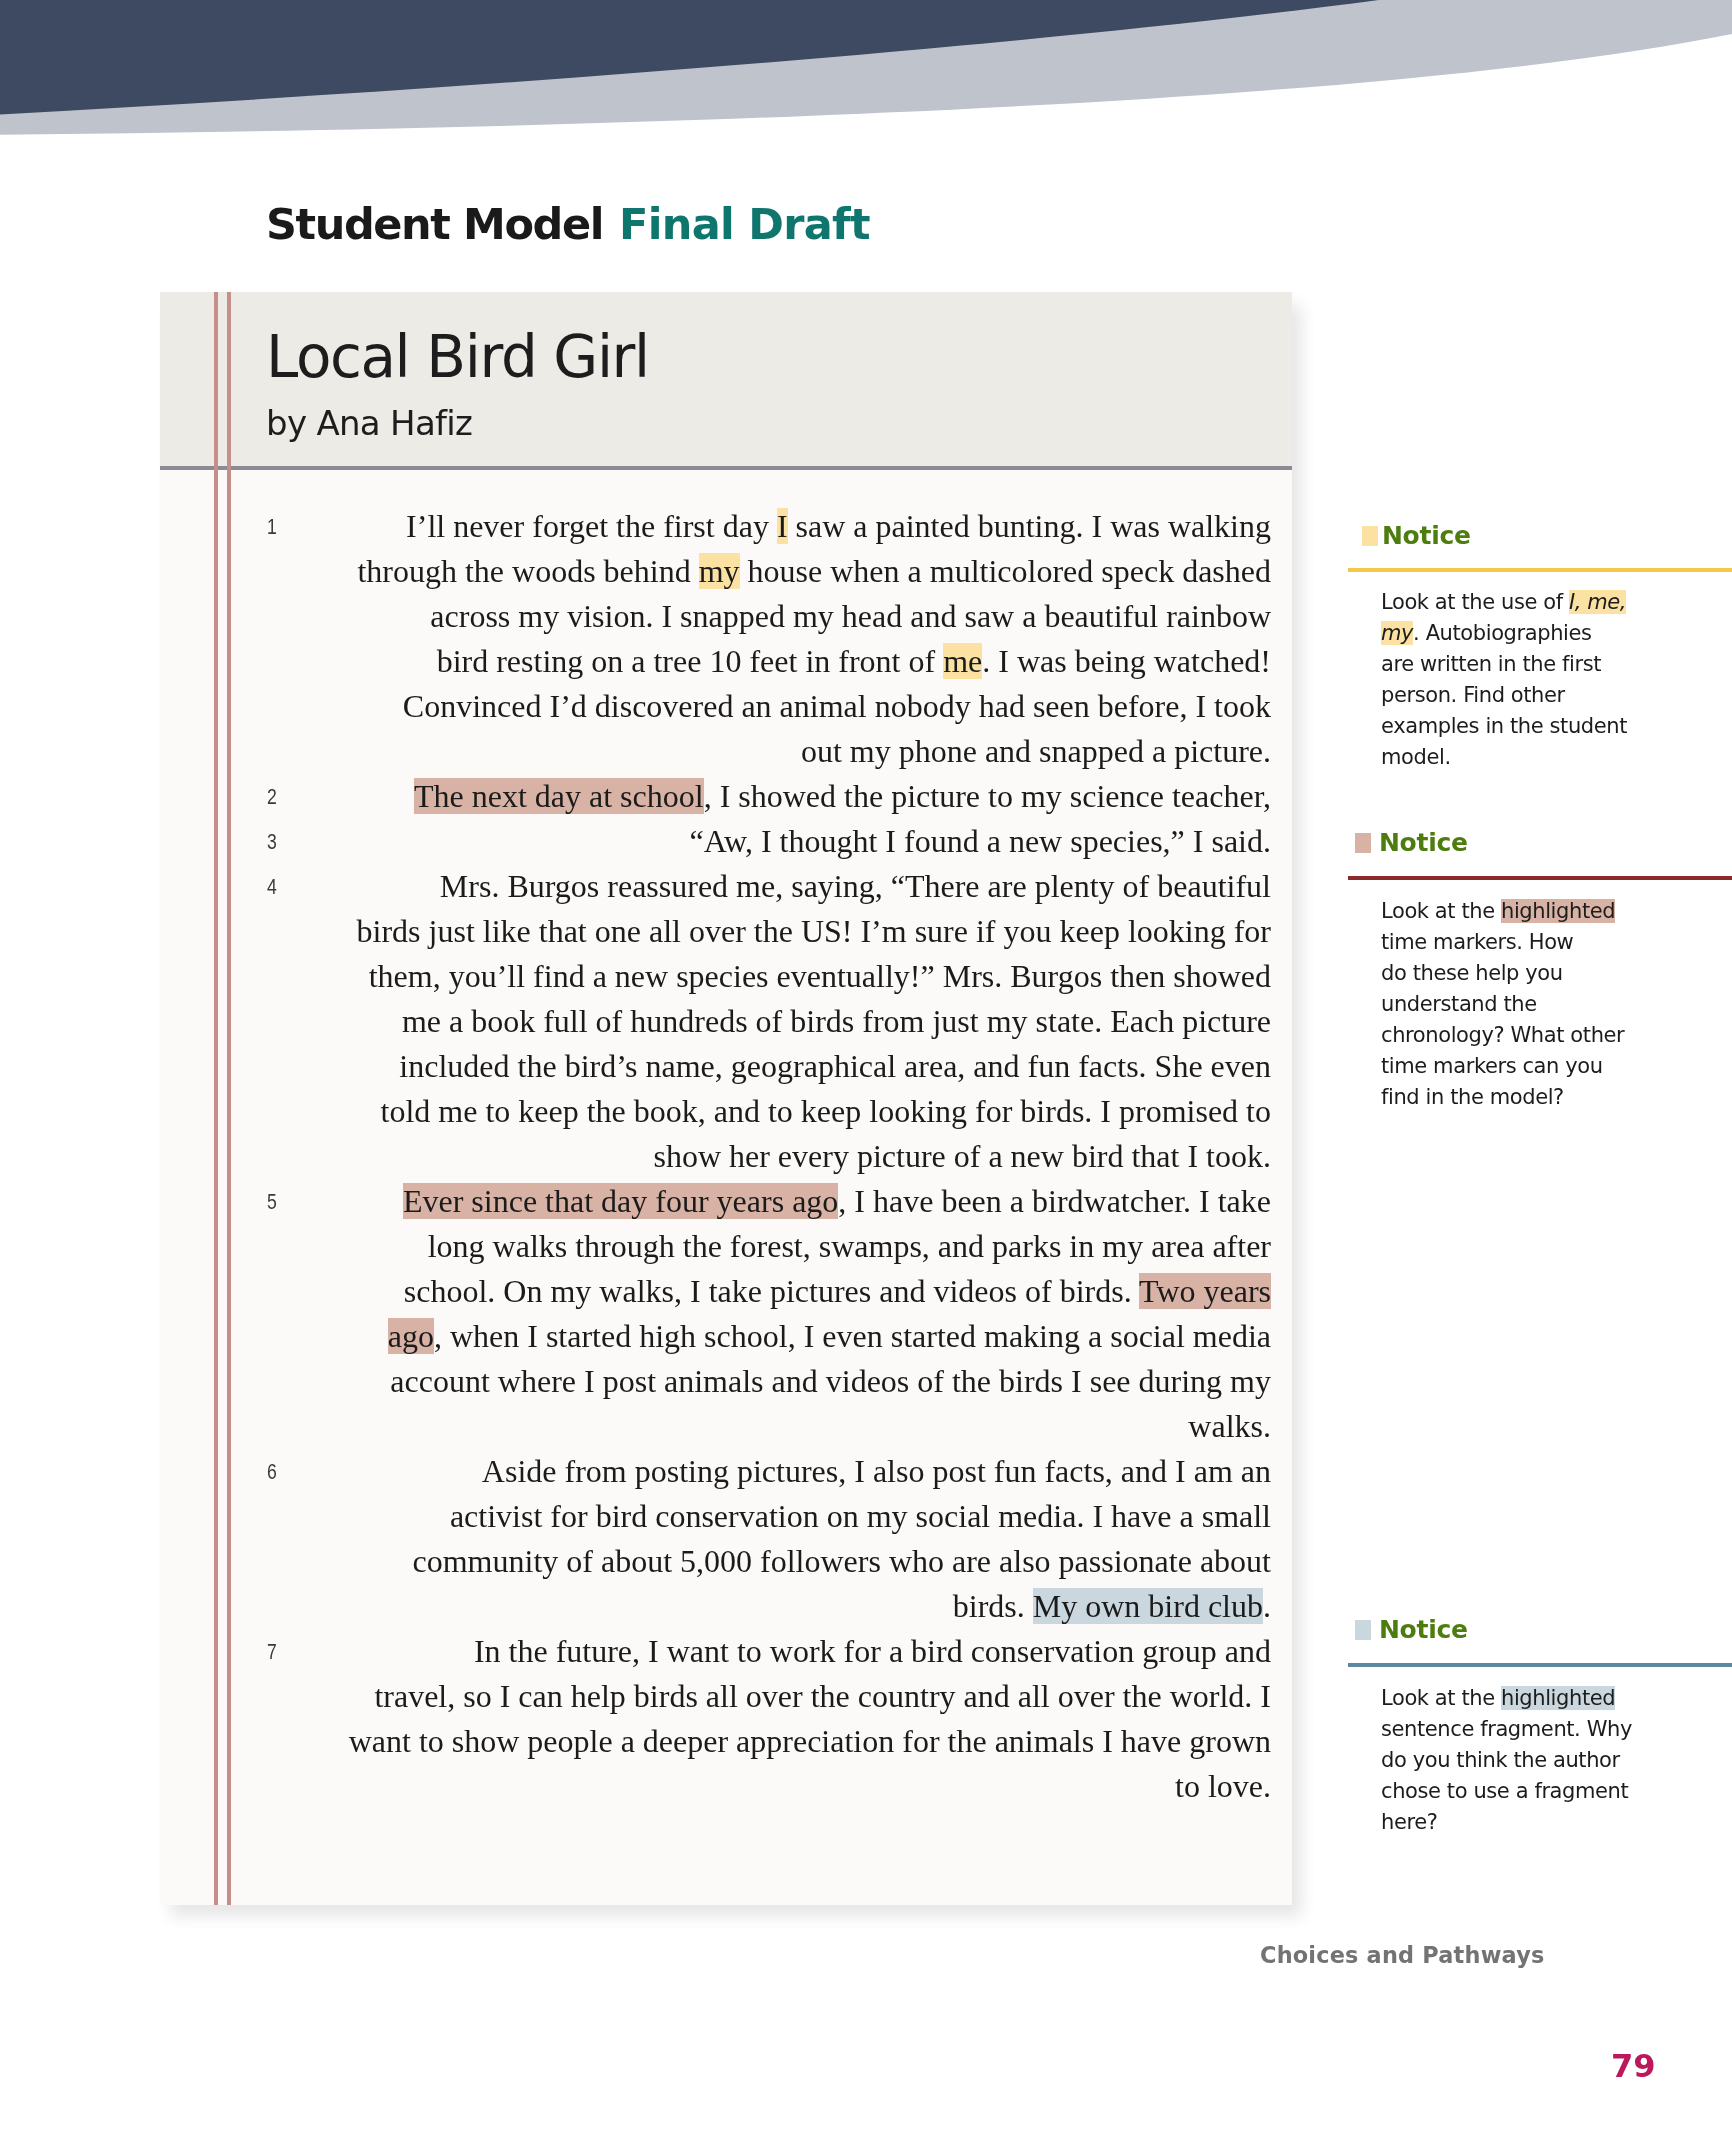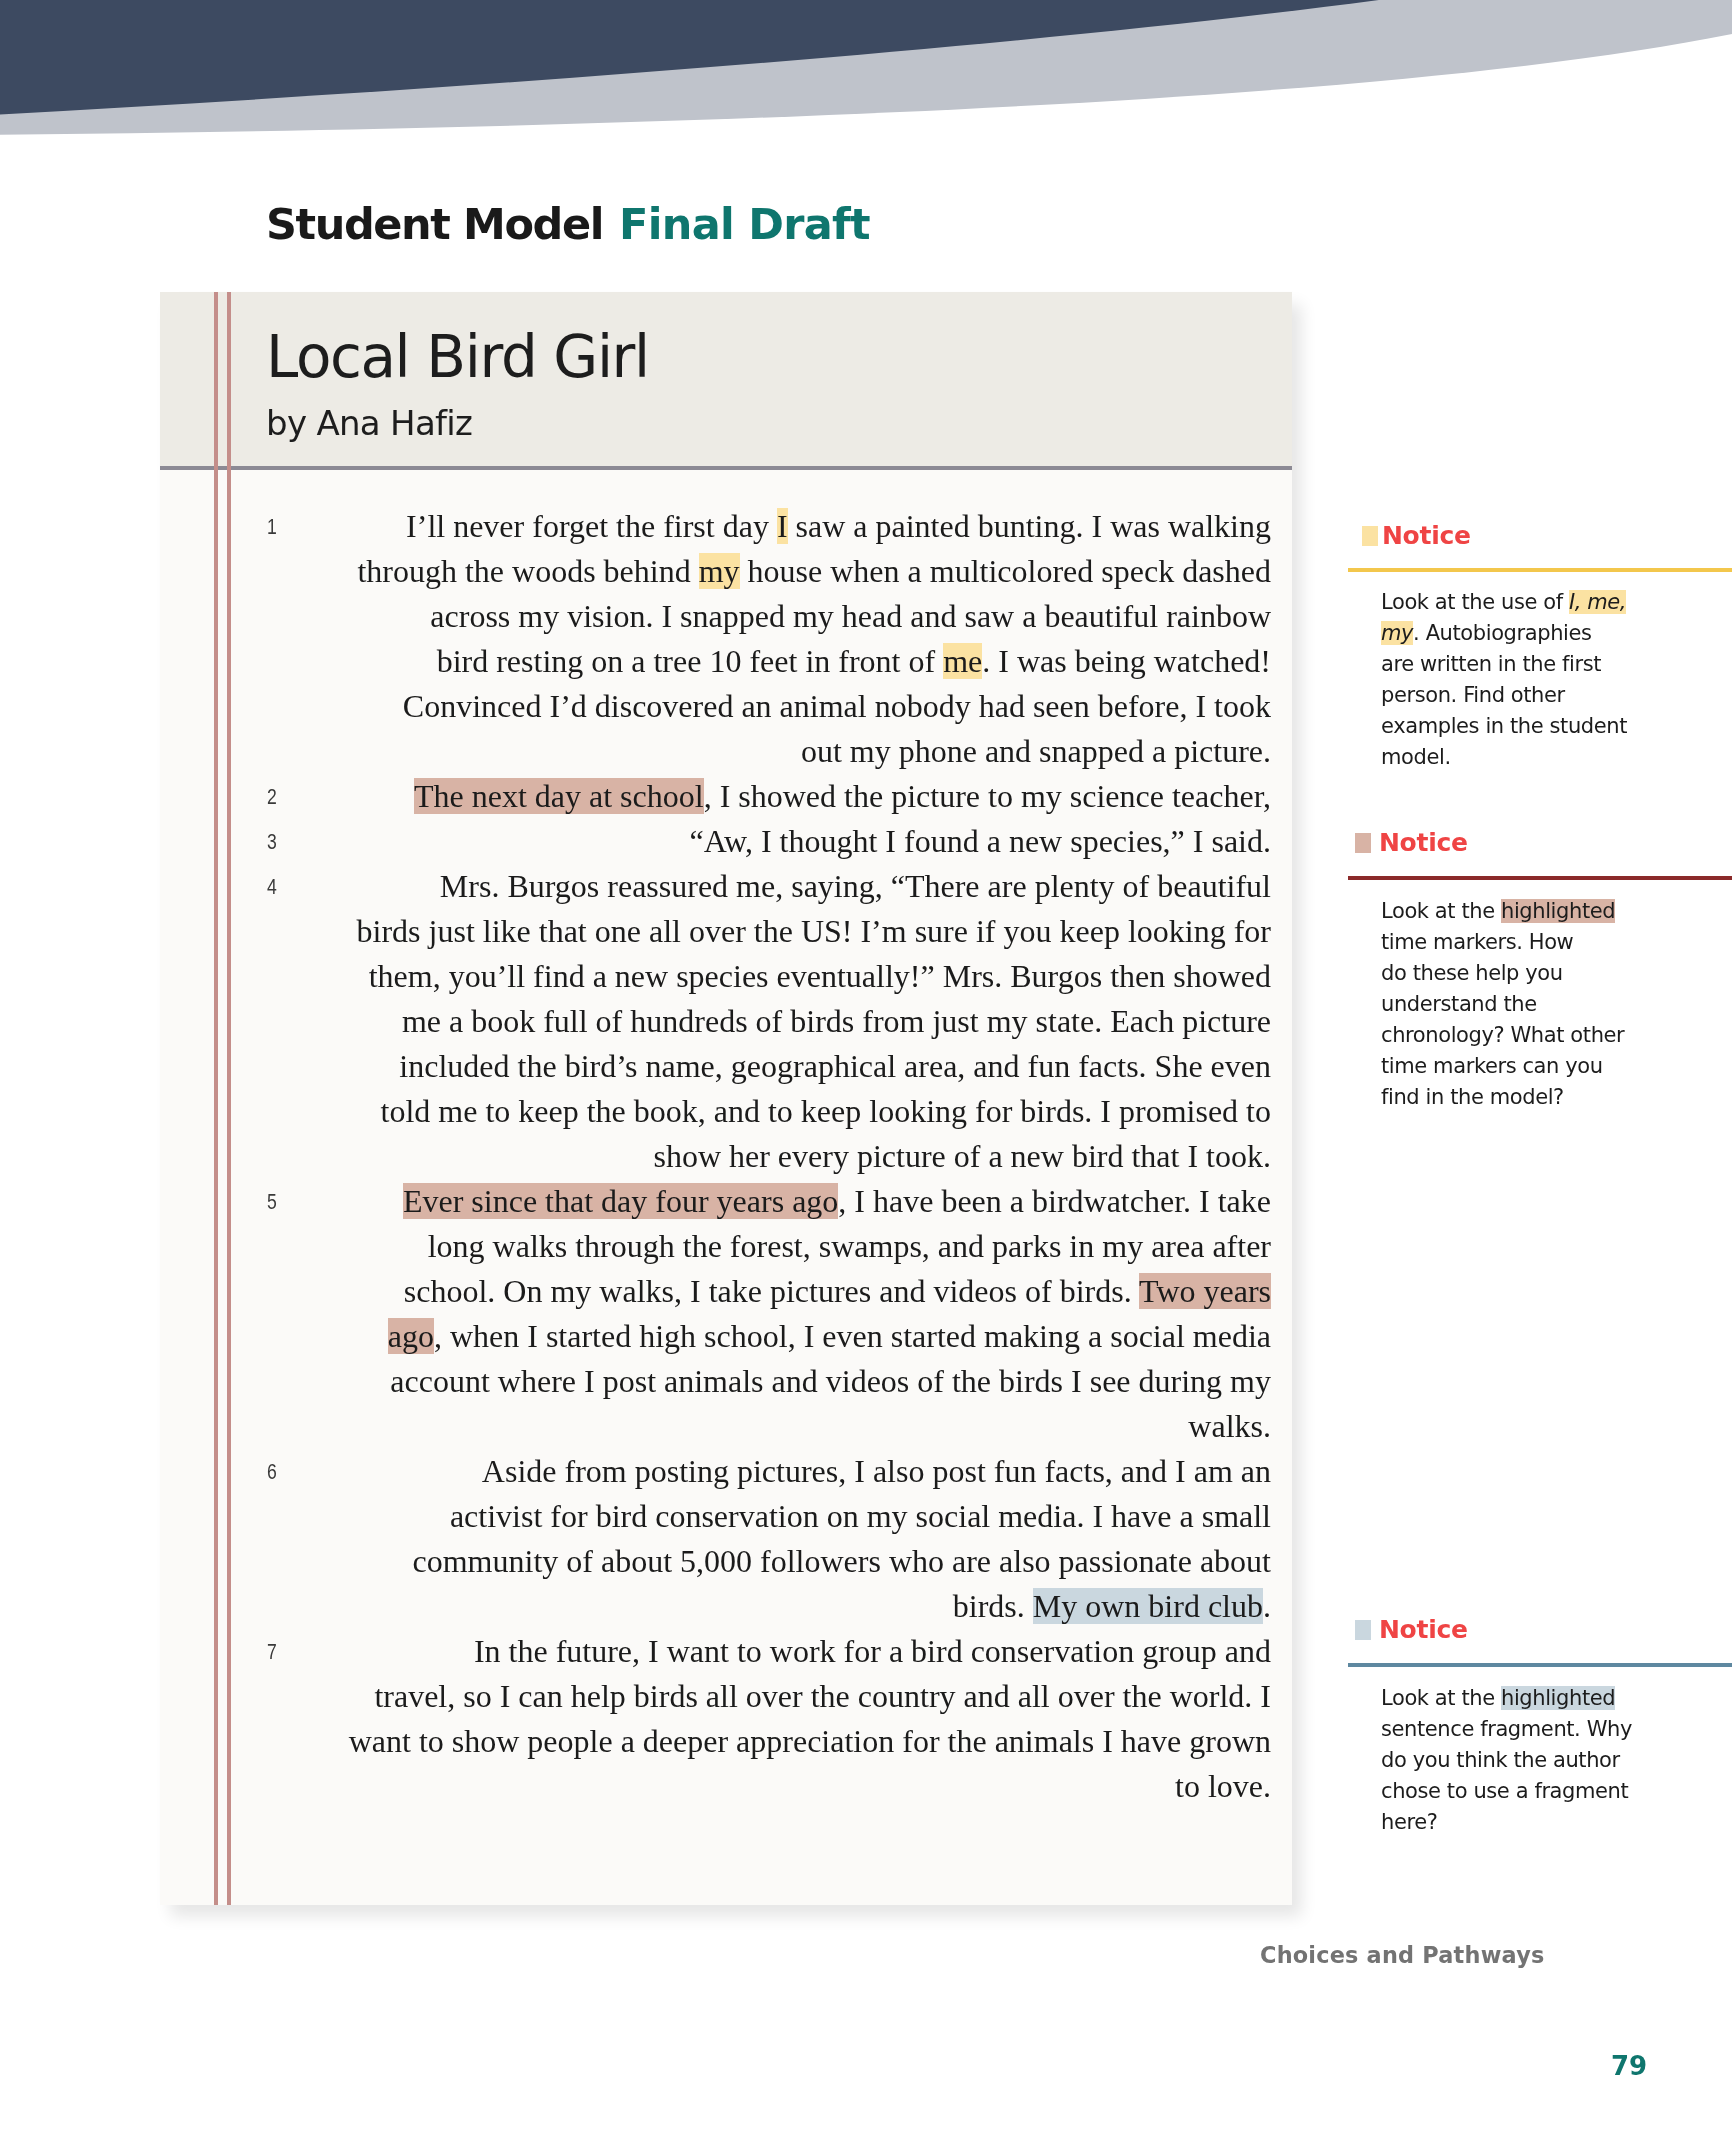--- a/index.html
+++ b/index.html
@@ -68,41 +68,41 @@
   .hl-yellow { background:#fbe2a2; }
   .hl-rose { background:#d8b3a5; }
   .hl-blue { background:#cad7df; }
 
   .notice { position:absolute; left:1348px; width:384px; }
   .notice .head { position:relative; height:41px; }
   .notice .sq { position:absolute; top:9.5px; width:16.3px; height:20.4px; }
   .notice .label {
     position:absolute; top:2.7px;
     font-family:"DejaVu Sans", sans-serif; font-weight:bold;
-    font-size:25px; line-height:34px; color:#ef4444; letter-spacing:-0.3px;
+    font-size:25px; line-height:34px; color:#4d7c0f; letter-spacing:-0.3px;
   }
   .notice .rule { position:absolute; left:0; width:384px; height:4.1px; }
   .notice .text {
     position:absolute; left:33px; width:272px;
     font-family:"DejaVu Sans", sans-serif;
     font-size:21px; line-height:31px; color:#1c1c1c; letter-spacing:-0.4px;
   }
   .notice .text span.l { display:block; white-space:nowrap; }
   .ital { font-style:italic; }
 
   .footer-title {
     position:absolute; left:1260px; top:1940px;
     font-family:"DejaVu Sans", sans-serif; font-weight:bold;
     font-size:22.4px; line-height:30px; color:#737373; letter-spacing:0.2px;
     white-space:nowrap;
   }
   .footer-page {
     position:absolute; left:1611px; top:2046px;
     font-family:"DejaVu Sans", sans-serif; font-weight:bold;
-    font-size:26px; line-height:41px; color:#0f766e; white-space:nowrap;
+    font-size:32px; line-height:41px; color:#be185d; white-space:nowrap;
   }
 </style>
 </head>
 <body>
 
 <svg class="wave" viewBox="0 0 2550 210" preserveAspectRatio="none">
   <path d="M0,0 L2550,0 L2550,50 C2100,140 1200,185 0,198 Z" fill="#bfc3cb"></path>
   <path d="M0,0 L2030,0 C1500,70 700,130 0,168 Z" fill="#3d4a61"></path>
 </svg>
 

